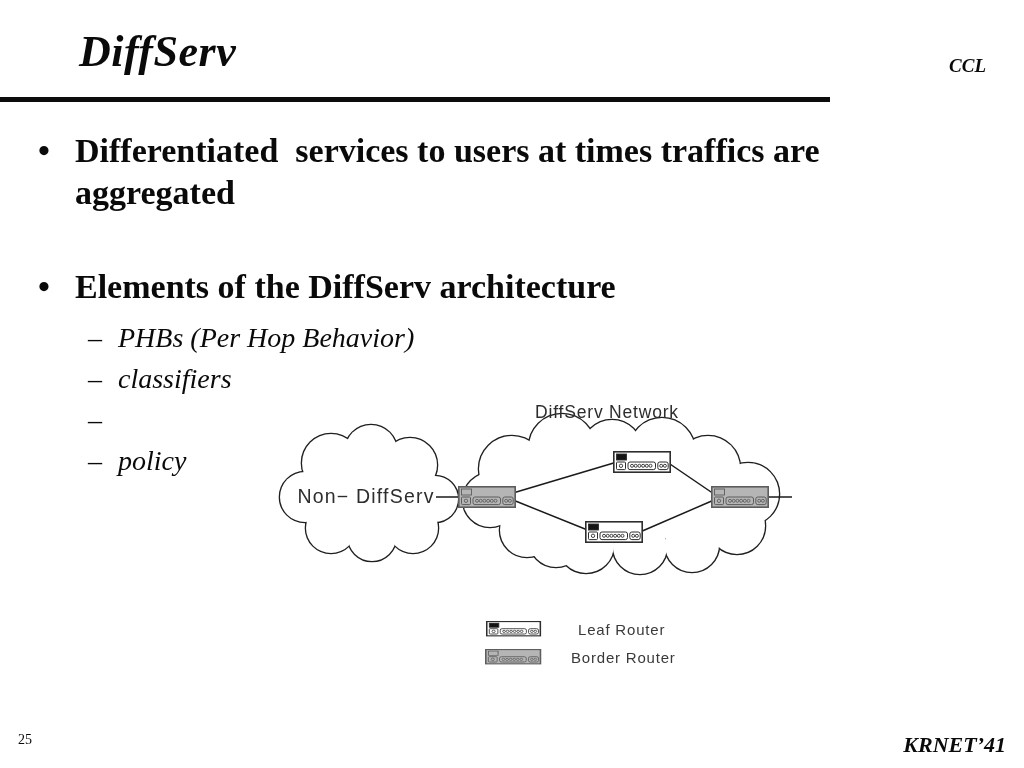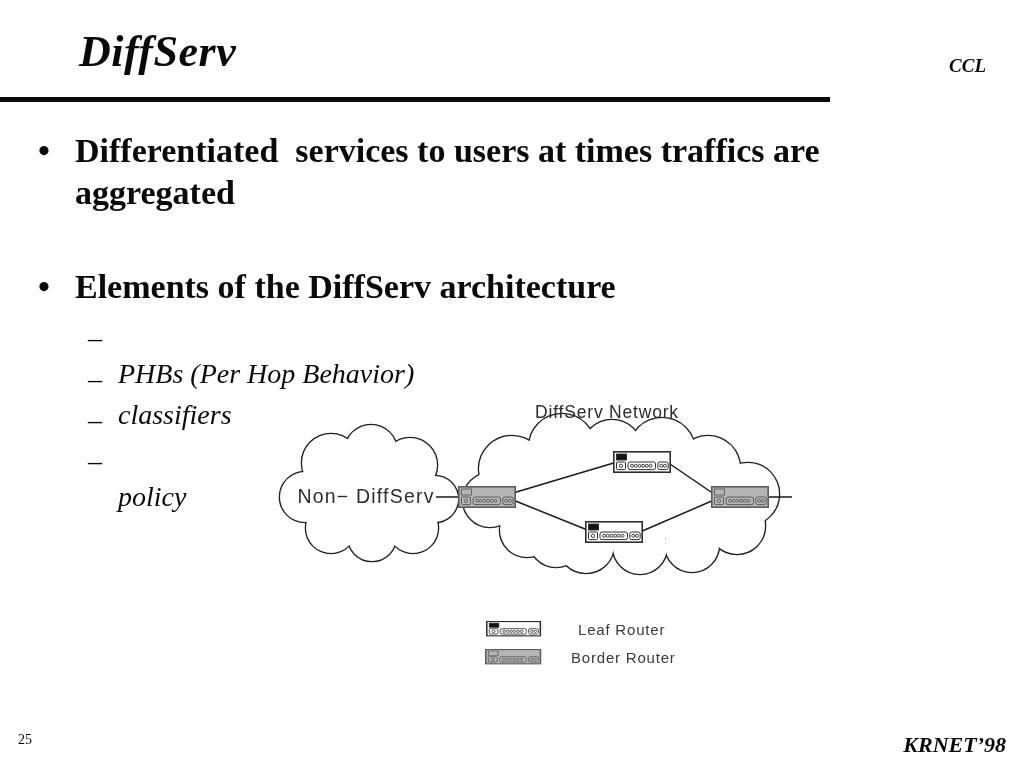--- a/index.html
+++ b/index.html
@@ -20,21 +20,21 @@
 
   .bdot  { position:absolute; left:38px; font-size:34px; line-height:42px; font-weight:bold; }
   .bullet{
     position:absolute; left:75px; width:790px; font-size:34px; line-height:42px;
     font-weight:bold; white-space:pre-wrap;
   }
   .b1 { top:130px; }
   .b2 { top:266px; }
 
   .sdash { position:absolute; left:88px;  font-size:28px; line-height:41px; font-style:italic; }
-  .sub   { position:absolute; left:118px; font-size:28px; line-height:41px; font-style:italic;margin-top:36px; }
+  .sub   { position:absolute; left:118px; font-size:28px; line-height:41px; font-style:italic; }
   .s1 { top:317px; } .s2 { top:358px; } .s3 { top:399px; } .s4 { top:440px; }
 
   .pageno { position:absolute; left:18px;  top:731px; font-size:14px; line-height:1.3; }
   .footer { position:absolute; right:18px; top:731px; font-size:22px; line-height:1.3;
             font-weight:bold; font-style:italic; }
 
   .diagram { position:absolute; left:270px; top:395px; }
   .cloud-stroke circle, .cloud-stroke ellipse { fill:none; stroke:#1f1f1f; stroke-width:2.6; }
   .cloud-fill circle,   .cloud-fill ellipse   { fill:#ffffff; stroke:none; }
   .link { stroke:#1a1a1a; stroke-width:1.5; }
@@ -176,14 +176,14 @@
 
     <g>
       <use href="#router-shape" class="router" transform="translate(486,621) scale(0.95,0.70)"></use>
       <use href="#router-shape" class="router router-gray" transform="translate(485,649) scale(0.97,0.70)"></use>
       <text class="dlabel lbl-leg" x="578" y="635">Leaf Router</text>
       <text class="dlabel lbl-leg" x="571" y="663">Border Router</text>
     </g>
   </svg>
 
   <div class="pageno">25</div>
-  <div class="footer">KRNET’98</div>
+  <div class="footer">KRNET’41</div>
 </div>
 
 </body></html>

